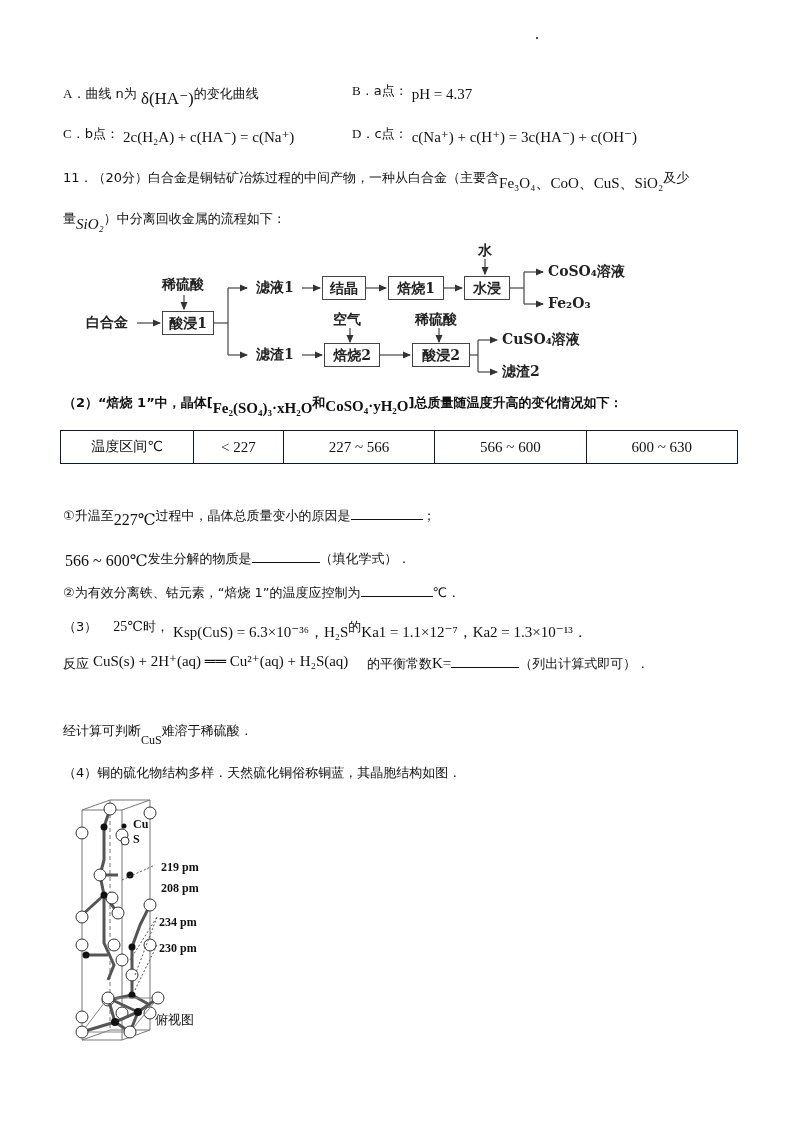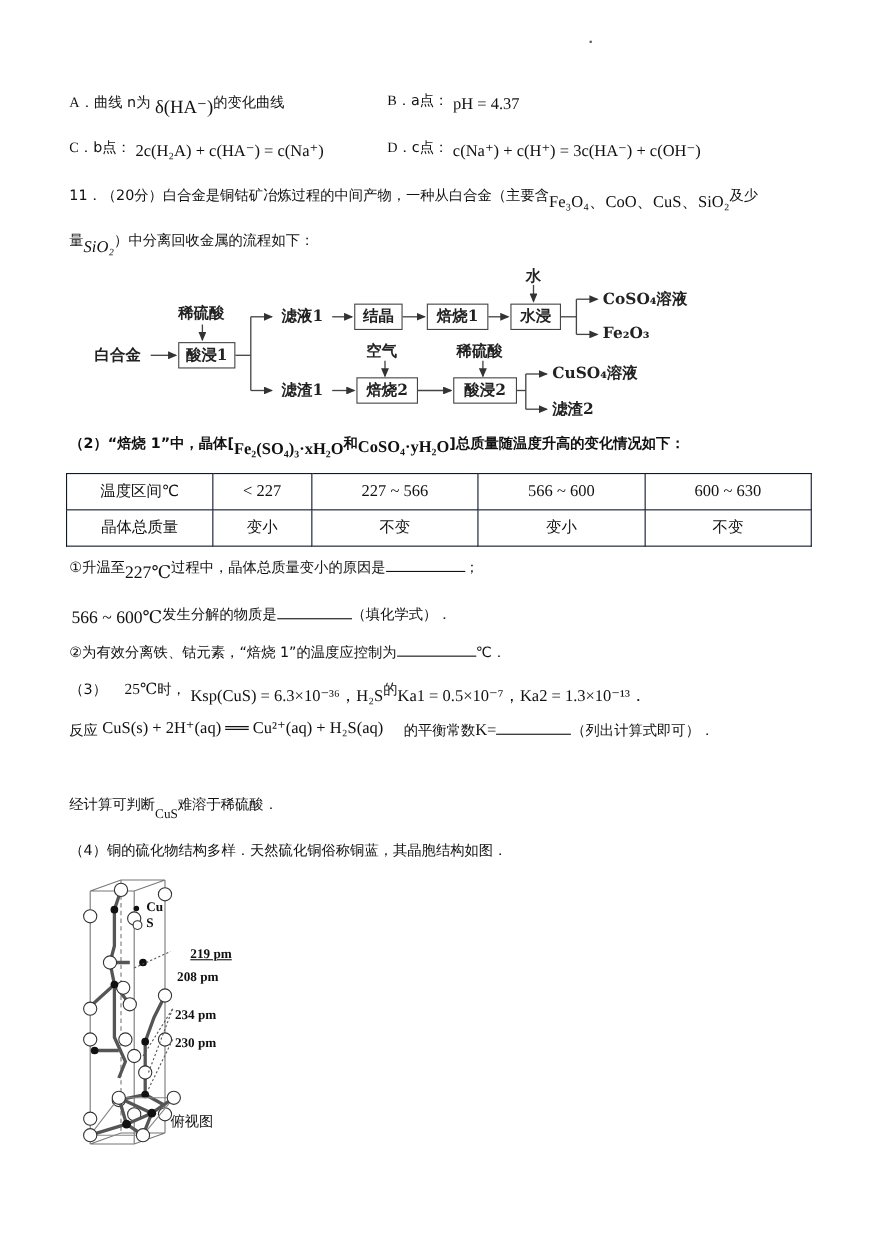--- a/index.html
+++ b/index.html
@@ -117,43 +117,36 @@
 
 <table class="data">
   <tbody>
       <tr>
     <td style="width:130px;">温度区间℃</td>
     <td class="num">&lt; 227</td>
     <td class="num">227 ~ 566</td>
     <td class="num">566 ~ 600</td>
     <td class="num">600 ~ 630</td>
   </tr>
-  <tr>
-    <td>晶体总质量</td>
-    <td>变小</td>
-    <td>不变</td>
-    <td>变小</td>
-    <td>不变</td>
-  </tr>
 </tbody>
   </table>
 
 <div class="abs" style="left:63px;top:505px;">
   <span>①升温至</span><span class="m" style="font-size:16px;position:relative;top:5px;">227℃</span><span>过程中，晶体总质量变小的原因是</span><span class="blank" style="width:72px;"></span><span>；</span>
 </div>
 <div class="abs" style="left:65px;top:548px;">
   <span class="m" style="font-size:16px;position:relative;top:3px;">566 ~ 600℃</span><span>发生分解的物质是</span><span class="blank" style="width:68px;"></span><span>（填化学式）．</span>
 </div>
 <div class="abs" style="left:63px;top:584px;">
   <span>②为有效分离铁、钴元素，“焙烧 1”的温度应控制为</span><span class="blank" style="width:72px;"></span><span>℃．</span>
 </div>
 
 <div class="abs" style="left:63px;top:617px;">
   <span>（3）</span><span class="m" style="font-size:14px;margin-left:16px;">25℃</span><span>时，</span>
-  <span class="m" style="position:relative;top:6px;margin-top:36px;">Ksp(CuS) = 6.3×10⁻³⁶</span><span class="m" style="position:relative;top:6px;">，H₂S</span><span>的</span><span class="m" style="position:relative;top:6px;">Ka1 = 0.5×10⁻⁷，Ka2 = 1.3×10⁻¹³．</span>
+  <span class="m" style="position:relative;top:6px;margin-top:36px;">Ksp(CuS) = 6.3×10⁻³⁶</span><span class="m" style="position:relative;top:6px;">，H₂S</span><span>的</span><span class="m" style="position:relative;top:6px;">Ka1 = 1.1×12⁻⁷，Ka2 = 1.3×10⁻¹³．</span>
 </div>
 <div class="abs" style="left:63px;top:655px;">反应</div>
 <div class="abs m" style="left:93px;top:652px;">CuS(s) + 2H⁺(aq) ══ Cu²⁺(aq) + H₂S(aq)</div>
 <div class="abs" style="left:367px;top:655px;">
   <span>的平衡常数</span><span class="m">K=</span><span class="blank" style="width:68px;"></span><span>（列出计算式即可）．</span>
 </div>
 <div class="abs" style="left:63px;top:722px;">
   <span>经计算可判断</span><span class="m" style="font-size:12px;position:relative;top:9px;">CuS</span><span>难溶于稀硫酸．</span>
 </div>
 
@@ -212,21 +205,21 @@
       <line x1="62" y1="85" x2="95" y2="70"></line>
       <line x1="70" y1="165" x2="97" y2="122"></line>
       <line x1="75" y1="180" x2="97" y2="122"></line>
       <line x1="75" y1="195" x2="97" y2="150"></line>
     </g>
     <circle cx="64" cy="31" r="2.5" fill="#111"></circle>
     <circle cx="65" cy="46" r="4" fill="#fff" stroke="#333"></circle>
   </svg>
   <div class="abs serif" style="left:133px;top:817px;font-weight:bold;font-size:12px;">Cu</div>
   <div class="abs serif" style="left:133px;top:832px;font-weight:bold;font-size:12px;">S</div>
-  <div class="abs serif" style="left:173px;top:860px;font-weight:bold;font-size:12px;text-decoration:underline;">219 pm</div>
+  <div class="abs serif" style="left:161px;top:860px;font-weight:bold;font-size:12px;">219 pm</div>
   <div class="abs serif" style="left:161px;top:881px;font-weight:bold;font-size:12px;">208 pm</div>
   <div class="abs serif" style="left:159px;top:915px;font-weight:bold;font-size:12px;">234 pm</div>
   <div class="abs serif" style="left:159px;top:941px;font-weight:bold;font-size:12px;">230 pm</div>
 
   <svg class="abs" style="left:70px;top:990px;" width="100" height="60">
     <polygon points="12,42 38,8 88,8 60,42" fill="none" stroke="#888" stroke-width="1"></polygon>
     <g stroke="#555" stroke-width="3" fill="none">
       <line x1="38" y1="8" x2="45" y2="32"></line>
         <line x1="38" y1="8" x2="68" y2="22"></line>
       <line x1="88" y1="8" x2="68" y2="22"></line>

